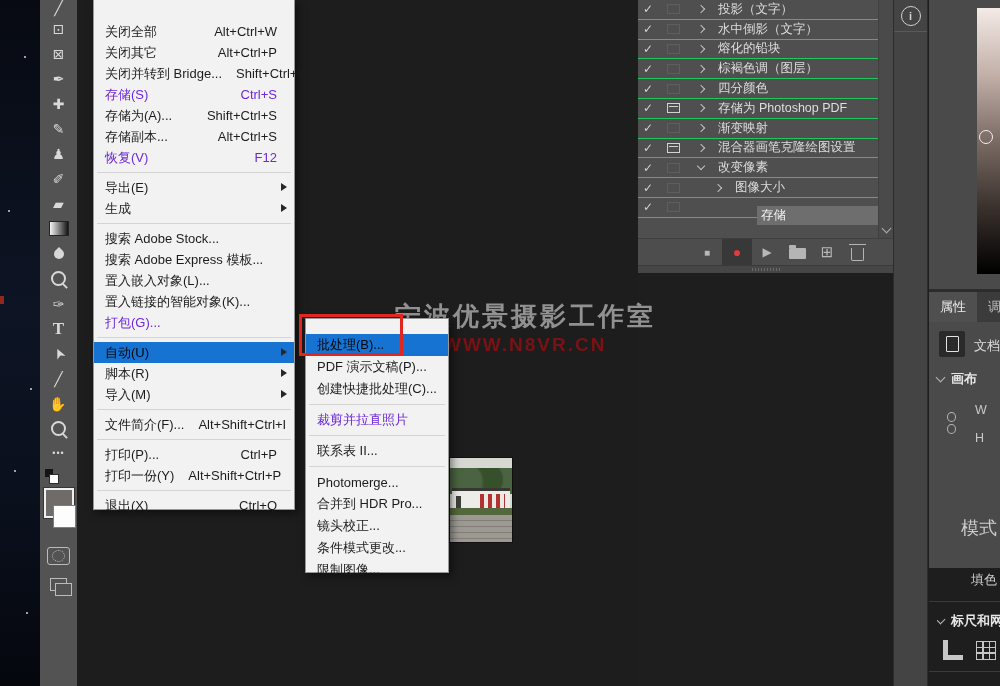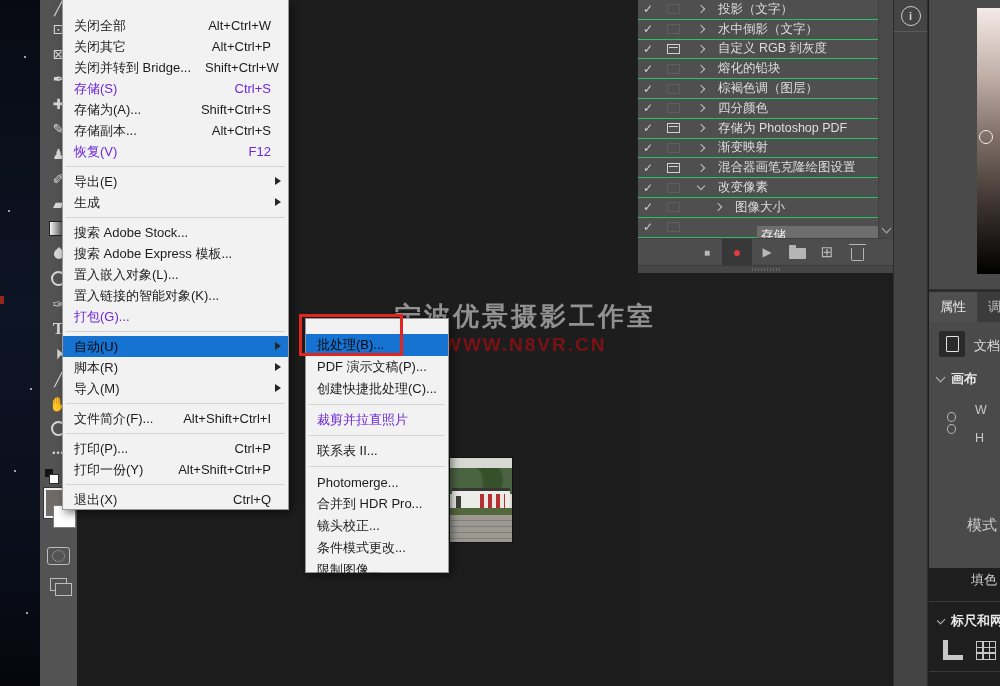--- a/index.html
+++ b/index.html
@@ -132,35 +132,35 @@
   .sec-canvas{position:absolute;left:8px;top:370px;}
   .sec-rulers{position:absolute;left:8px;top:612px;width:63px;overflow:hidden;}
   .chev{width:6px;height:6px;border-right:1.7px solid #b9b9b9;border-bottom:1.7px solid #b9b9b9;
     transform:rotate(45deg);margin-top:-4px;flex:0 0 auto;}
   .lbl-w{position:absolute;left:46px;top:403px;color:#c9c9c9;font-size:12.5px;}
   .lbl-h{position:absolute;left:46px;top:431px;color:#c9c9c9;font-size:12.5px;}
   .icon-link{position:absolute;left:18px;top:412px;width:10px;height:22px;}
   .icon-link::before,.icon-link::after{content:"";position:absolute;left:0;width:7px;height:8px;
     border:1.7px solid #b5b5b5;border-radius:50%;}
   .icon-link::before{top:0;} .icon-link::after{bottom:0;}
-  .lbl-mode{position:absolute;right:3px;top:516px;color:#ccc;font-size:15px;text-align:right;}
+  .lbl-mode{position:absolute;right:3px;top:516px;color:#ccc;font-size:18px;text-align:right;}
   .lbl-fill{position:absolute;right:3px;top:571px;color:#ccc;font-size:13px;}
   .props-sep2{position:absolute;left:0;right:0;top:601px;height:1px;background:#3a3a3a;}
   .props-sep3{position:absolute;left:0;right:0;top:671px;height:1px;background:#3a3a3a;}
   .icon-ruler{position:absolute;left:14px;top:640px;width:20px;height:20px;box-sizing:border-box;
     border-left:5px solid #c6c6c6;border-bottom:5px solid #c6c6c6;}
   .icon-grid{position:absolute;left:47px;top:641px;width:20px;height:19px;box-sizing:border-box;
     border:1.5px solid #c6c6c6;background-image:
     linear-gradient(90deg,transparent 5px,#c6c6c6 5px,#c6c6c6 6.5px,transparent 6.5px,transparent 11.5px,#c6c6c6 11.5px,#c6c6c6 13px,transparent 13px),
     linear-gradient(0deg,transparent 5px,#c6c6c6 5px,#c6c6c6 6.5px,transparent 6.5px,transparent 10.5px,#c6c6c6 10.5px,#c6c6c6 12px,transparent 12px);}
 
   
   .menu{position:absolute;background:#f2f2f2;border:1px solid #979797;
     box-shadow:3px 3px 8px rgba(0,0,0,.5);z-index:10;box-sizing:border-box;}
-  .file-menu{left:62px;top:0;width:227px;height:510px;border-top:none;padding-top:15px;}
+  .file-menu{left:93px;top:0;width:202px;height:510px;border-top:none;padding-top:21px;}
   .sub-menu{left:305px;top:318px;width:144px;height:255px;padding-top:15px;}
   .menu-item{height:21px;display:flex;align-items:center;padding:0 9px 0 11px;font-size:13px;color:#1c1c1c;}
   .sub-menu .menu-item{height:22px;}
   .mi-label{flex:1;white-space:nowrap;}
   .mi-shortcut{white-space:nowrap;margin-left:14px;}
   .mi-arrow{width:8px;height:9px;position:relative;flex:0 0 auto;}
   .menu-item.has-sub .mi-arrow::after{content:"";position:absolute;right:-2px;top:0;
     border-left:6px solid #262626;border-top:4.5px solid transparent;border-bottom:4.5px solid transparent;}
   .menu-item.disabled{color:#6d28d9;}
   .menu-item.highlighted{background:var(--accent-blue);color:#070707;}
@@ -292,32 +292,20 @@
             <span class="box"></span>
           </span>
           <span class="a-arrow">
             <i></i>
           </span>
           <span class="a-label-wrap">
             <span>水中倒影（文字）</span>
           </span>
         </div>
 
-        <div class="action-row dlg-on arrow-right">
-          <span class="a-check"></span>
-          <span class="a-dlg">
-            <span class="box"></span>
-          </span>
-          <span class="a-arrow">
-            <i></i>
-          </span>
-          <span class="a-label-wrap">
-            <span>自定义 RGB 到灰度</span>
-          </span>
-        </div>
 
         <div class="action-row arrow-right">
           <span class="a-check"></span>
           <span class="a-dlg">
             <span class="box"></span>
           </span>
           <span class="a-arrow">
             <i></i>
           </span>
           <span class="a-label-wrap">

